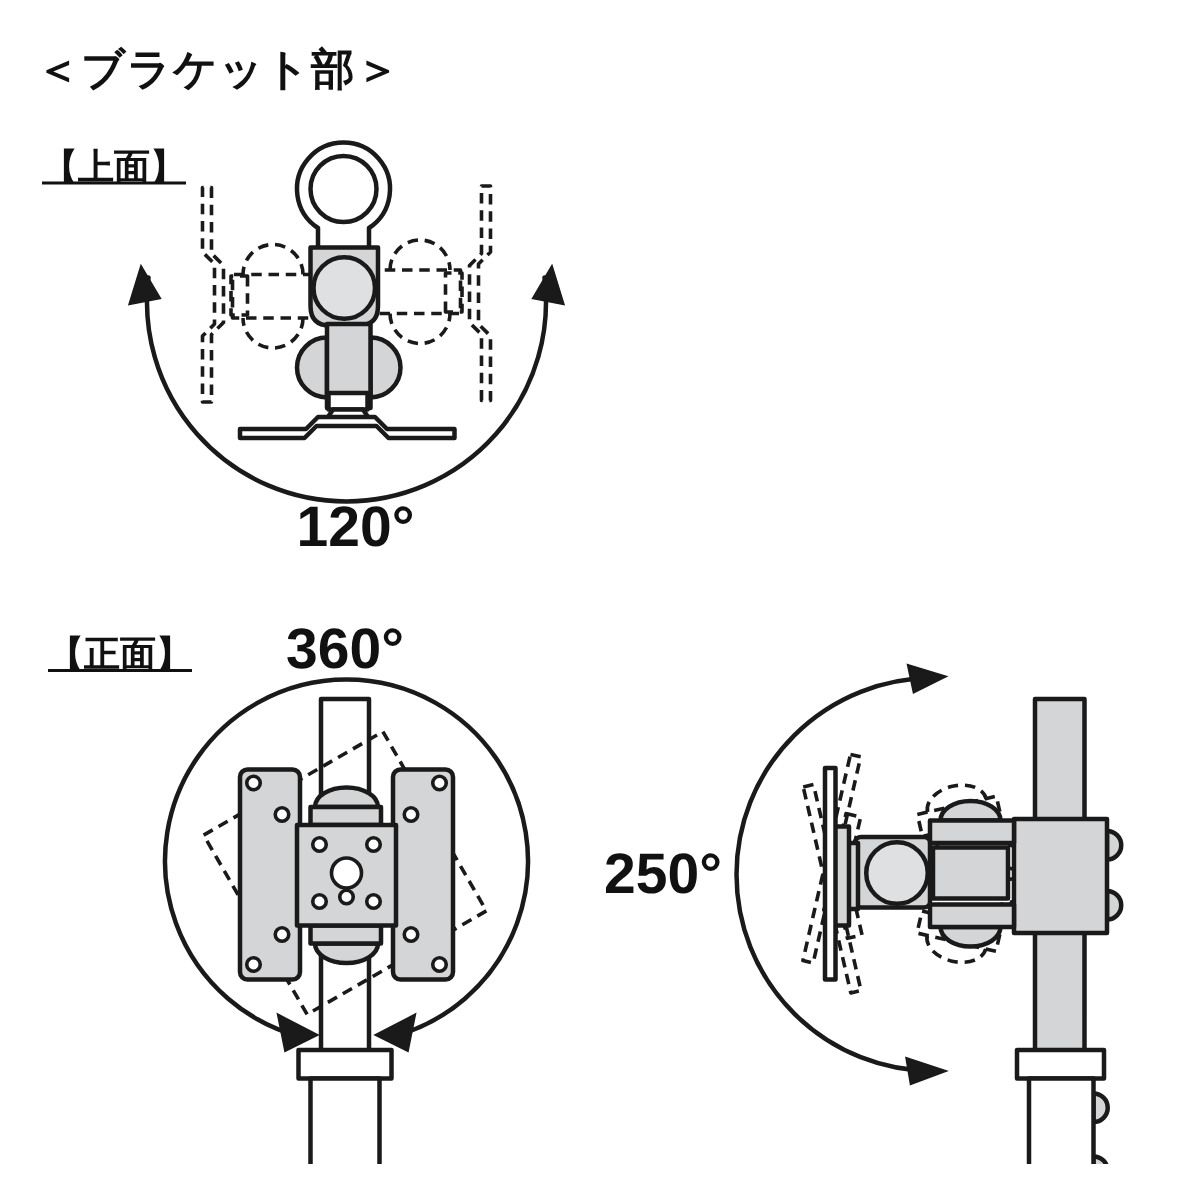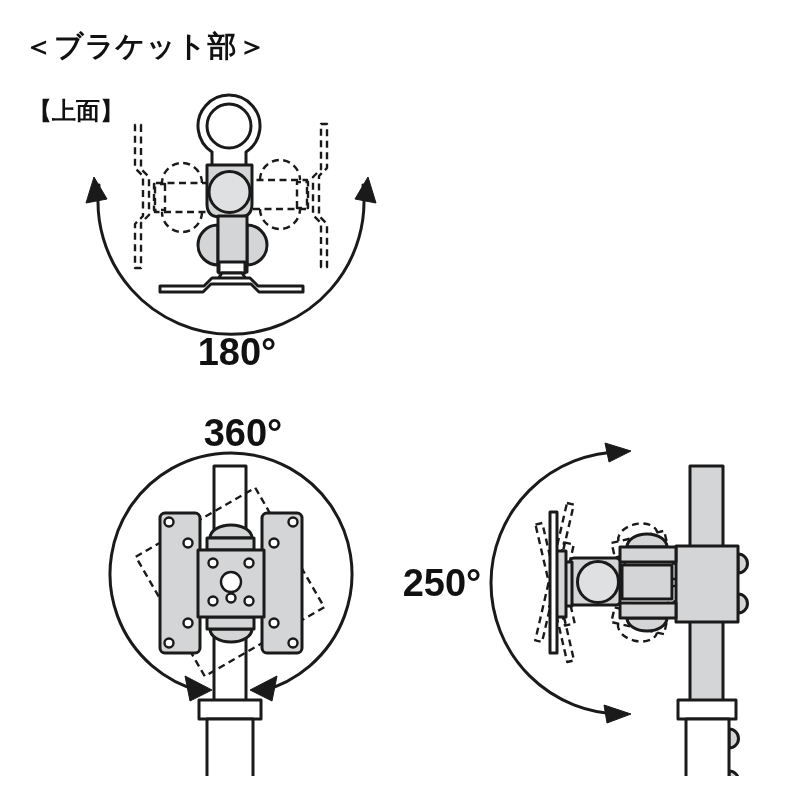--- a/index.html
+++ b/index.html
@@ -3,21 +3,21 @@
 <meta charset="utf-8">
 <style>
   html,body { margin:0; padding:0; background:#ffffff; }
   .canvas {
     position:relative; width:800px; height:776px; background:#ffffff;
     font-family:"Liberation Sans","DejaVu Sans",sans-serif; overflow:hidden;border-radius:21px;
   }
   .canvas svg { position:absolute; left:0; top:0; }
   .txt { position:absolute; color:#111111; font-weight:bold; white-space:nowrap; }
   .title-txt  { font-size:29px; letter-spacing:1px; }
-  .label-txt  { font-size:24px; }
+  .label-txt  { font-size:24px;text-decoration:underline; }
   .angle-txt  { font-size:38px; width:170px; text-align:center; letter-spacing:0px; }
 
   
   .solid-gray  { fill:#d4d5d6; stroke:#1a1a1a; stroke-width:3;   stroke-linejoin:round; }
   .solid-light { fill:#dfe0e1; stroke:#1a1a1a; stroke-width:3;   stroke-linejoin:round; }
   .solid-white { fill:#ffffff; stroke:#1a1a1a; stroke-width:3;   stroke-linejoin:round; }
   .hole        { fill:#ffffff; stroke:#1a1a1a; stroke-width:2.4; }
   .arcline     { fill:none;    stroke:#1a1a1a; stroke-width:3;   stroke-linecap:round; }
   .dash        { fill:none;    stroke:#1a1a1a; stroke-width:2.4; stroke-dasharray:7 4.5; stroke-linejoin:round; }
   .arrowhead   { fill:#1a1a1a; stroke:#1a1a1a; stroke-width:1; stroke-linejoin:miter; }
@@ -144,19 +144,20 @@
       <path class="solid-gray" d="M729,729 A9.5,9.5 0 0 1 729,748 Z"></path>
       <path class="solid-gray" d="M729,771 A9.5,9.5 0 0 1 729,790 Z"></path>
       <rect class="solid-white" x="678" y="700" width="58" height="19"></rect>
       <path class="solid-white" d="M686,800 L686,719 L729,719 L729,800"></path>
     </g>
   </svg>
 
   <div class="txt title-txt" style="left:24px; top:27px;">＜ブラケット部＞</div>
 
   <div class="txt label-txt" style="left:28px; top:95px;">【上面】</div>
-  <div class="txt angle-txt" style="left:152px; top:331px;">180°</div>
+  <div class="txt angle-txt" style="left:152px; top:331px;">120°</div>
 
-  <div class="txt angle-txt" style="left:158px; top:412px;text-align:center;">360°</div>
+  <div class="txt label-txt" style="left:32px; top:420px;">【正面】</div>
+  <div class="txt angle-txt" style="left:145px; top:412px;text-align:center;">360°</div>
 
   <div class="txt angle-txt" style="left:357px; top:562px;">250°</div>
 
 </div>
 
 </body></html>

